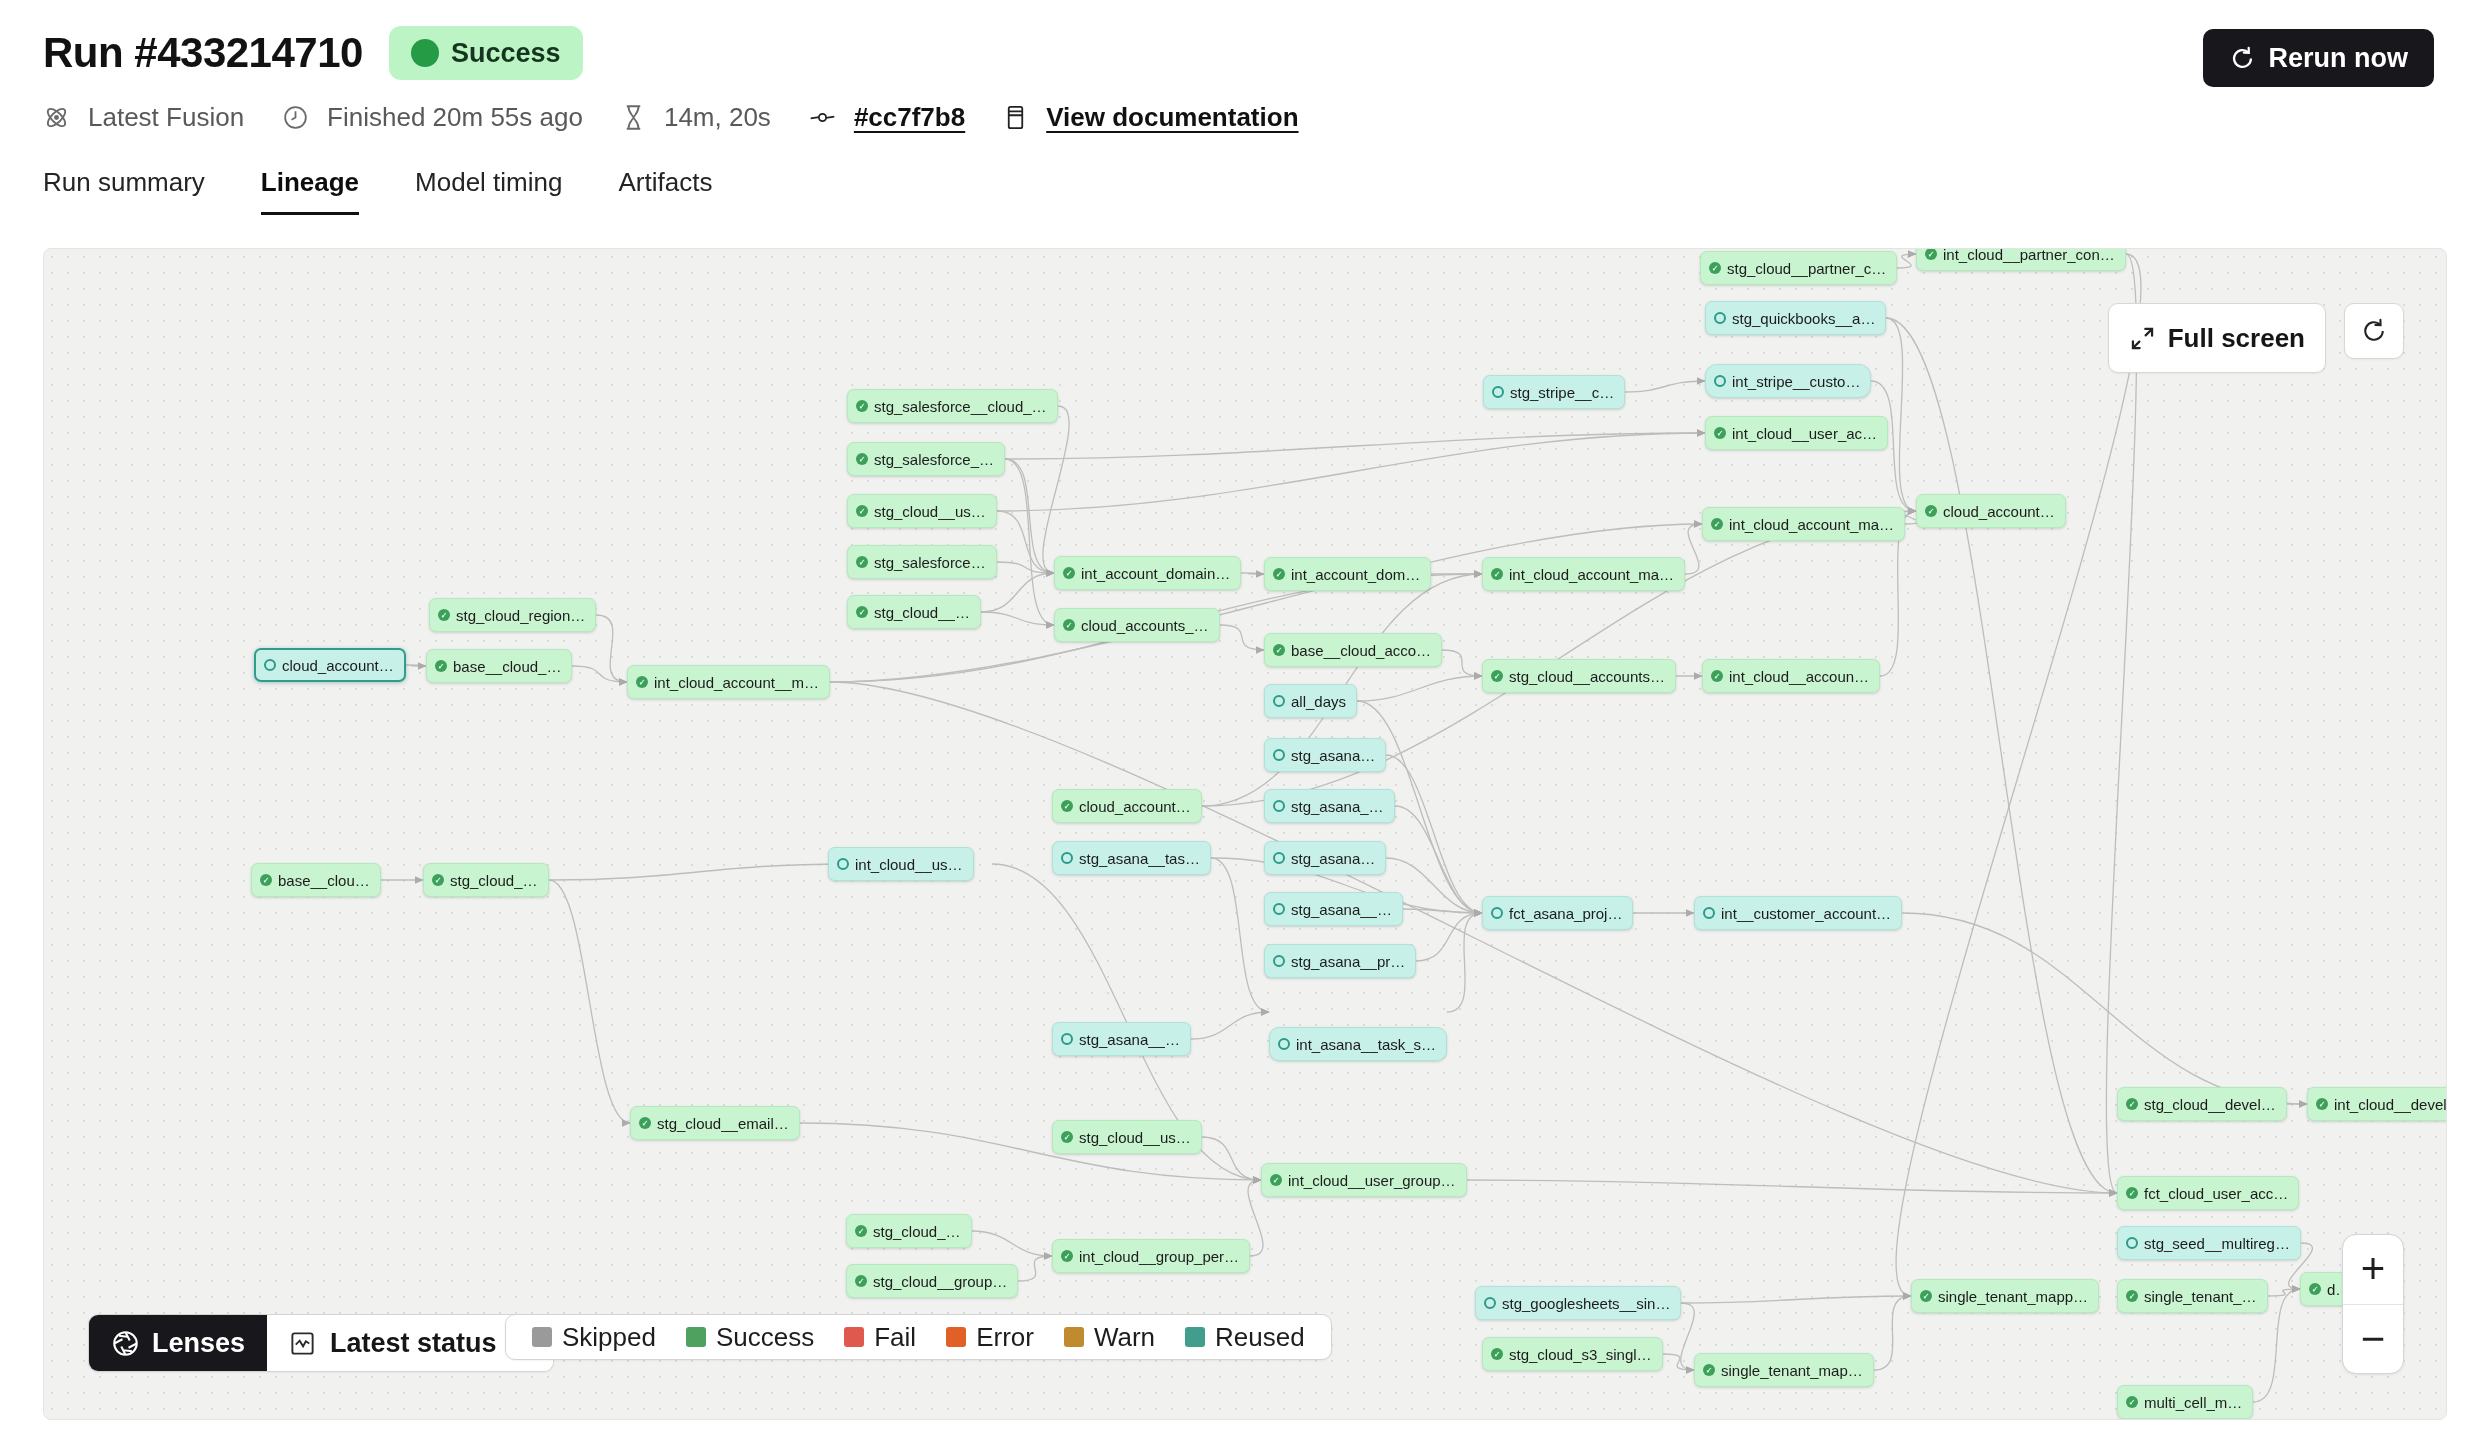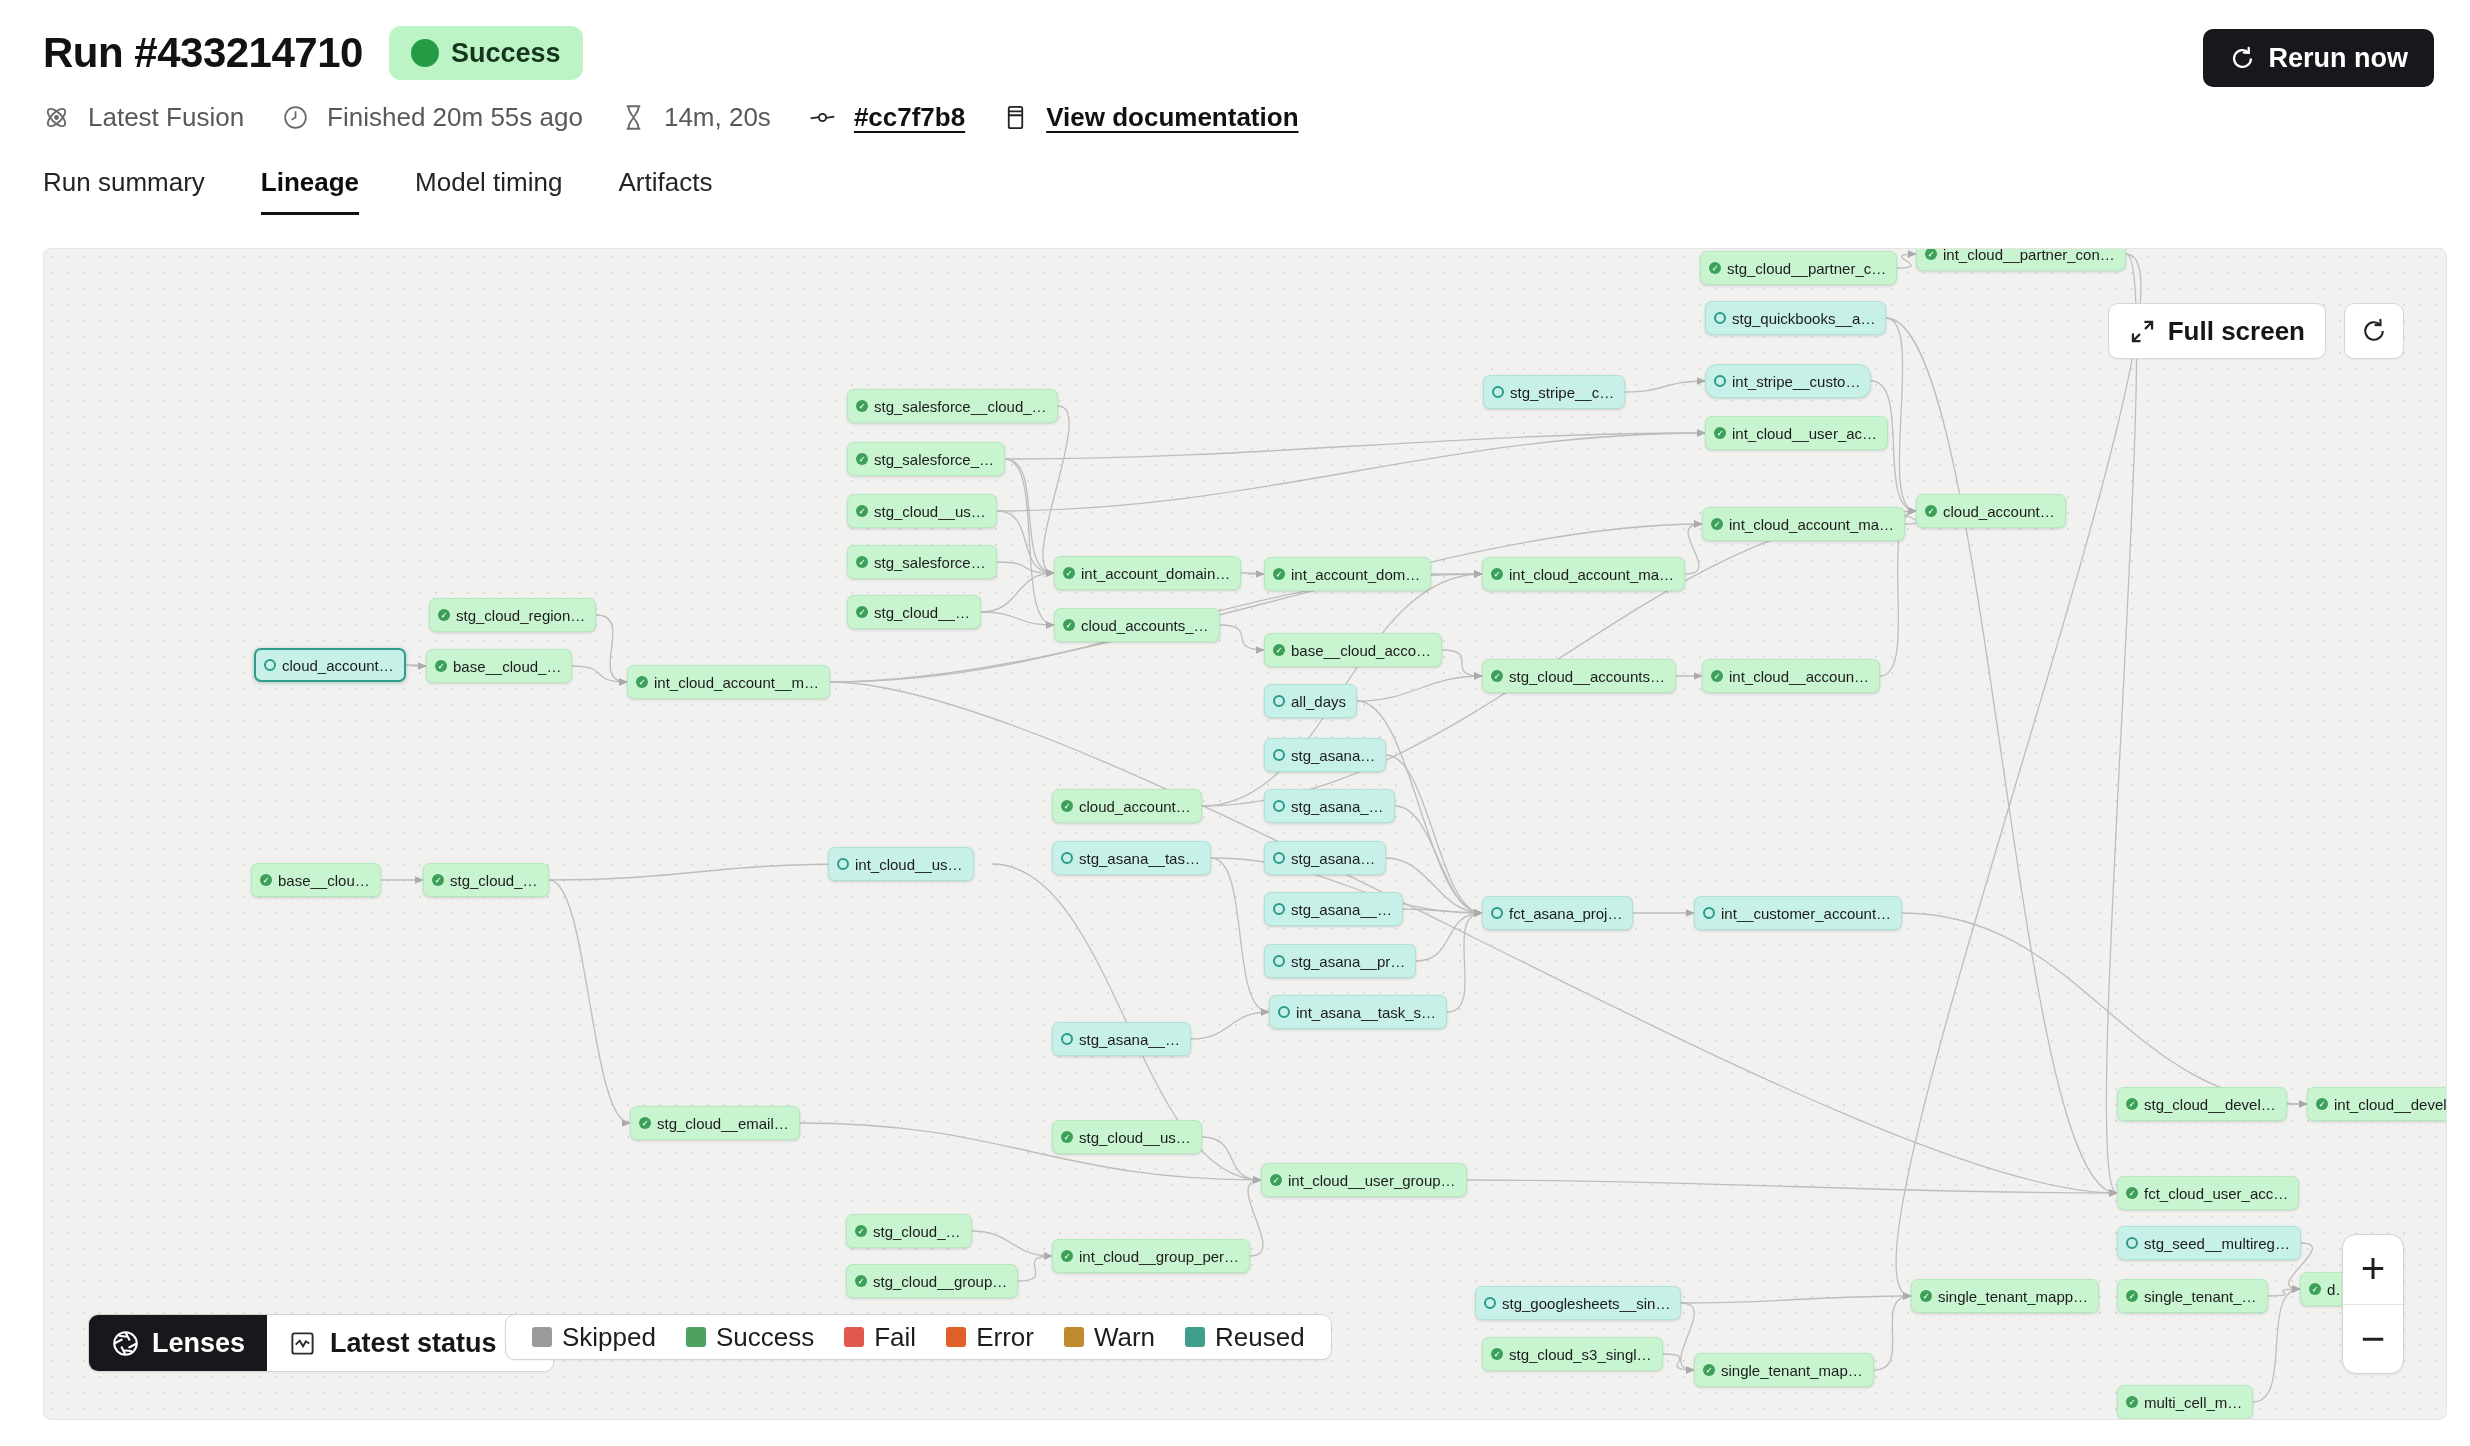--- a/index.html
+++ b/index.html
@@ -43,21 +43,21 @@
   .node.selected{ border:2px solid #2f9c8c; box-shadow:0 1px 4px rgba(30,110,100,.35); }
   .dot { width:12px; height:12px; border-radius:50%; flex:none; display:flex; align-items:center; justify-content:center; }
   .node.success .dot { background:#3da05a; color:#eafff0; font-size:8px; font-weight:700; }
   .node.success .dot::after { content:"✓"; }
   .node.reused .dot { border:2.5px solid #2b9a89; background:transparent; }
 
   
   .overlay-btn { position:absolute; z-index:5; background:#fff; border:1px solid #d7d7d5; border-radius:10px;
                  display:flex; align-items:center; justify-content:center; gap:12px; cursor:pointer;
                  font-size:26px; font-weight:600; color:#161616; box-shadow:0 1px 2px rgba(0,0,0,.05); }
-  .fullscreen-btn { top:54px; right:120px; height:56px; padding:0 20px; }
+  .fullscreen-btn { top:54px; right:120px; height:70px; padding:0 20px; }
   .canvas-refresh-btn { top:54px; right:42px; height:56px; width:60px; }
   .overlay-btn svg { stroke:#222; }
 
   .lenses-group { position:absolute; z-index:5; left:44px; top:1065px; height:58px; display:flex;
                   border:1px solid #d4d4d2; border-radius:10px; overflow:hidden; background:#fff;
                   box-shadow:0 1px 2px rgba(0,0,0,.05); }
   .lenses-btn { display:flex; align-items:center; gap:12px; background:#18181c; color:#fff;
                 font-size:27px; font-weight:600; padding:0 22px; cursor:pointer; }
   .lenses-btn svg { stroke:#fff; }
   .status-dd { display:flex; align-items:center; gap:14px; padding:0 22px; font-size:27px; font-weight:600;
@@ -359,21 +359,21 @@
     <span class="nlabel">fct_asana_proj…</span>
   </div>
       <div class="node reused" style="left: 1650px; top: 647px;">
     <span class="dot"></span>
     <span class="nlabel">int__customer_account…</span>
   </div>
       <div class="node reused" style="left: 1220px; top: 695px;">
     <span class="dot"></span>
     <span class="nlabel">stg_asana__pr…</span>
   </div>
-      <div class="node reused" style="left: 1225px; top: 746px;">
+      <div class="node reused" style="left: 1225px; top: 778px; border-radius: 10px;">
     <span class="dot"></span>
     <span class="nlabel">int_asana__task_s…</span>
   </div>
       <div class="node reused" style="left: 1008px; top: 773px;">
     <span class="dot"></span>
     <span class="nlabel">stg_asana__…</span>
   </div>
       <div class="node success" style="left: 586px; top: 857px;">
     <span class="dot"></span>
     <span class="nlabel">stg_cloud__email…</span>

